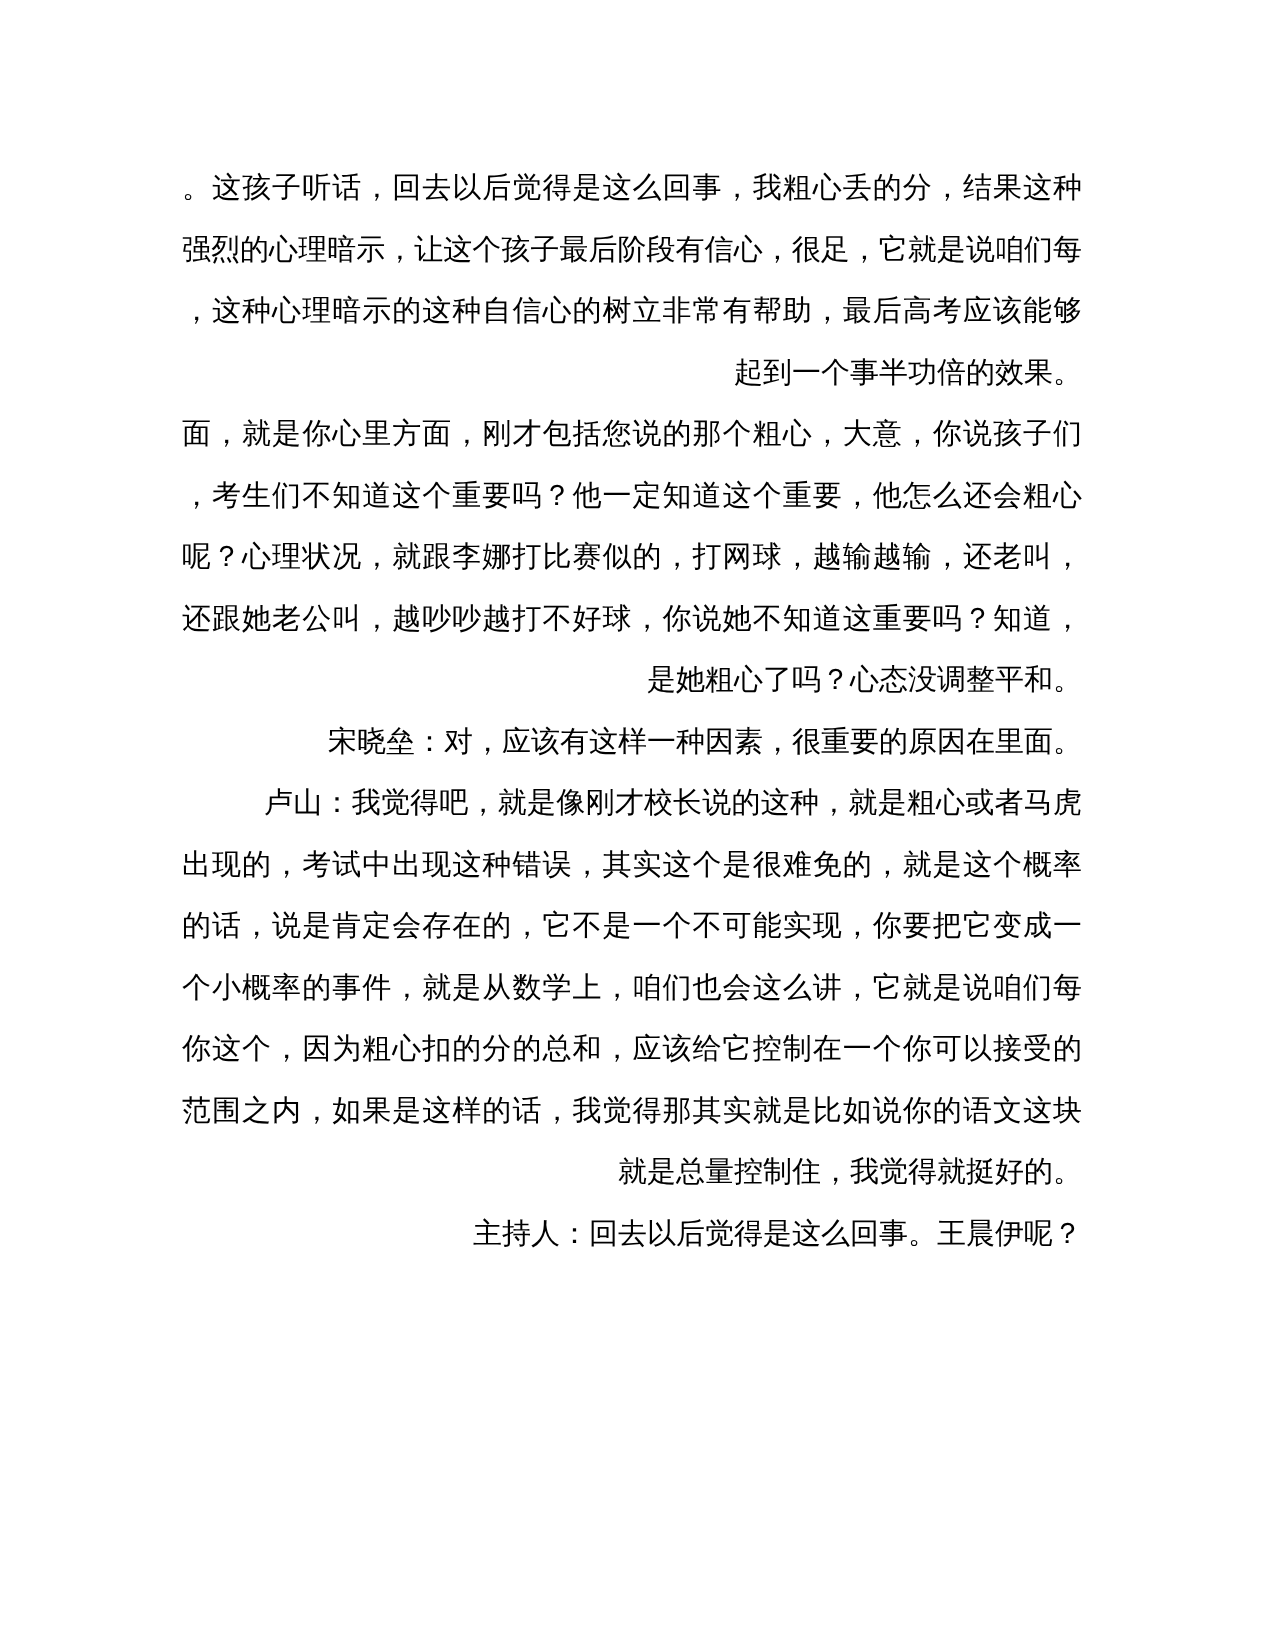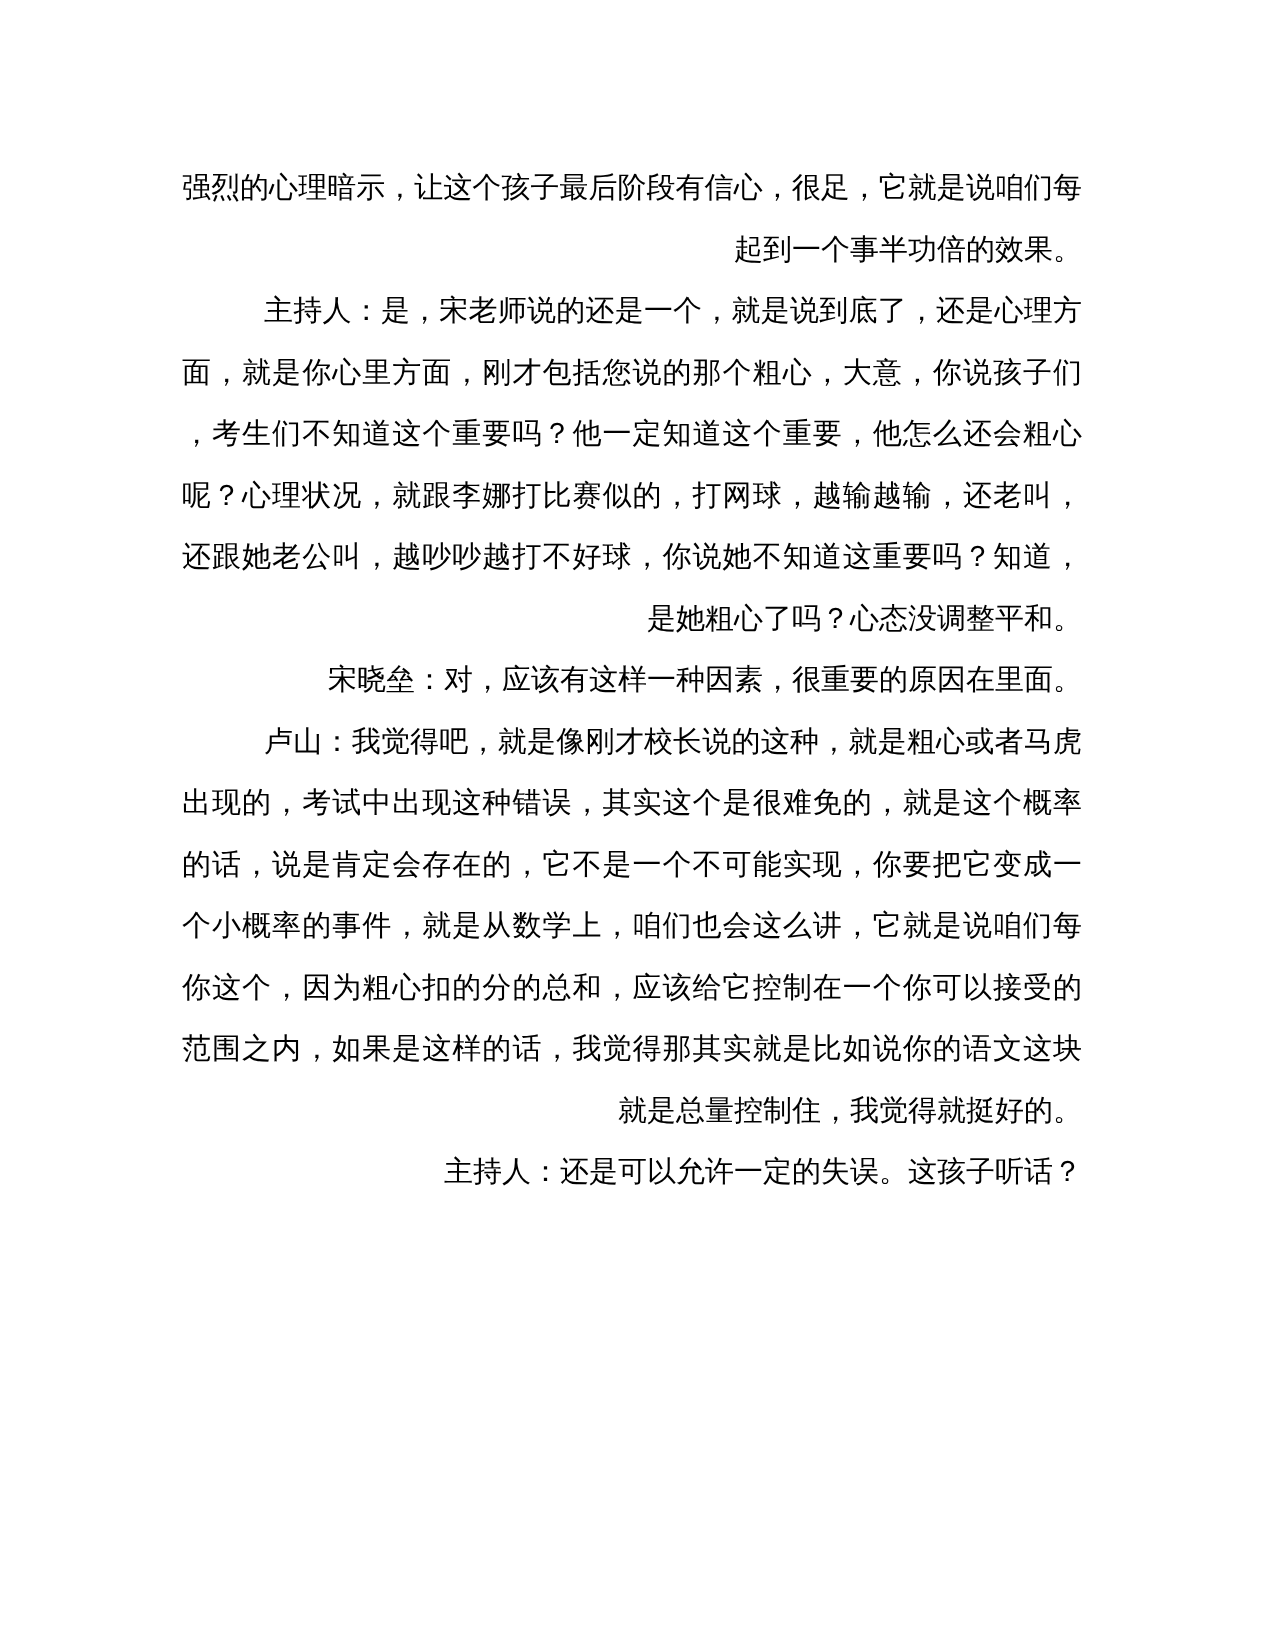--- a/index.html
+++ b/index.html
@@ -43,40 +43,41 @@
   .text-line.indent {
     text-indent: 82px;
   }
 </style>
 </head>
 <body>
 
 <div class="page">
   <div class="doc-body">
       <div class="paragraph">
+        <div class="text-line fill">。这孩子听话，回去以后觉得是这么回事，我粗心丢的分，结果这种</div>
         <div class="text-line fill">强烈的心理暗示，让这个孩子最后阶段有信心，很足，它就是说咱们每</div>
+        <div class="text-line fill">，这种心理暗示的这种自信心的树立非常有帮助，最后高考应该能够</div>
         <div class="text-line">起到一个事半功倍的效果。</div>
       </div>
       <div class="paragraph">
-        <div class="text-line fill indent">主持人：是，宋老师说的还是一个，就是说到底了，还是心理方</div>
         <div class="text-line fill">面，就是你心里方面，刚才包括您说的那个粗心，大意，你说孩子们</div>
         <div class="text-line fill">，考生们不知道这个重要吗？他一定知道这个重要，他怎么还会粗心</div>
         <div class="text-line fill">呢？心理状况，就跟李娜打比赛似的，打网球，越输越输，还老叫，</div>
         <div class="text-line fill">还跟她老公叫，越吵吵越打不好球，你说她不知道这重要吗？知道，</div>
         <div class="text-line">是她粗心了吗？心态没调整平和。</div>
       </div>
       <div class="paragraph">
         <div class="text-line indent">宋晓垒：对，应该有这样一种因素，很重要的原因在里面。</div>
       </div>
       <div class="paragraph">
         <div class="text-line fill indent">卢山：我觉得吧，就是像刚才校长说的这种，就是粗心或者马虎</div>
         <div class="text-line fill">出现的，考试中出现这种错误，其实这个是很难免的，就是这个概率</div>
         <div class="text-line fill">的话，说是肯定会存在的，它不是一个不可能实现，你要把它变成一</div>
         <div class="text-line fill">个小概率的事件，就是从数学上，咱们也会这么讲，它就是说咱们每</div>
         <div class="text-line fill">你这个，因为粗心扣的分的总和，应该给它控制在一个你可以接受的</div>
         <div class="text-line fill">范围之内，如果是这样的话，我觉得那其实就是比如说你的语文这块</div>
         <div class="text-line">就是总量控制住，我觉得就挺好的。</div>
       </div>
       <div class="paragraph">
-        <div class="text-line indent">主持人：还是可以允许一定的失误。这孩子听话？</div>
+        <div class="text-line indent">主持人：回去以后觉得是这么回事。王晨伊呢？</div>
       </div>
     </div>
 </div>
 
 </body></html>

